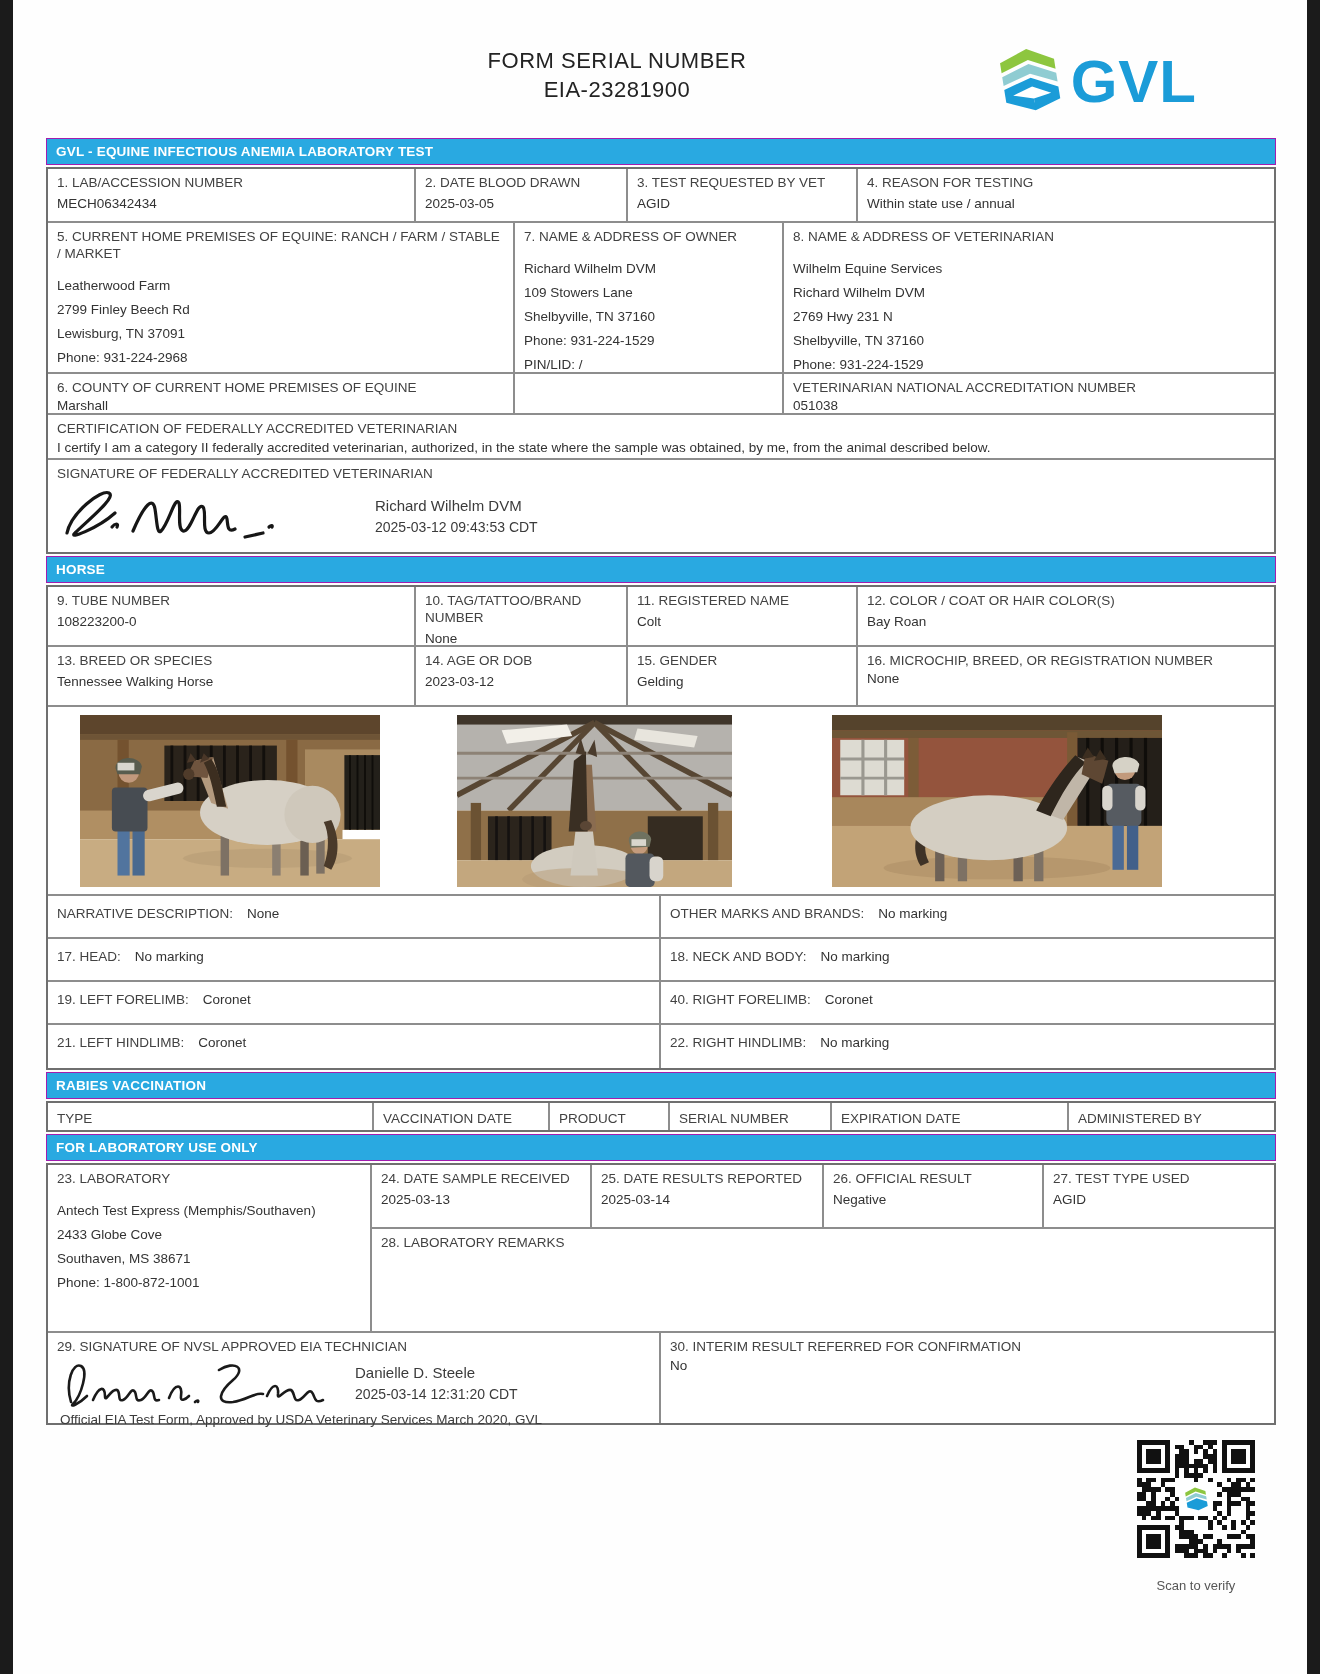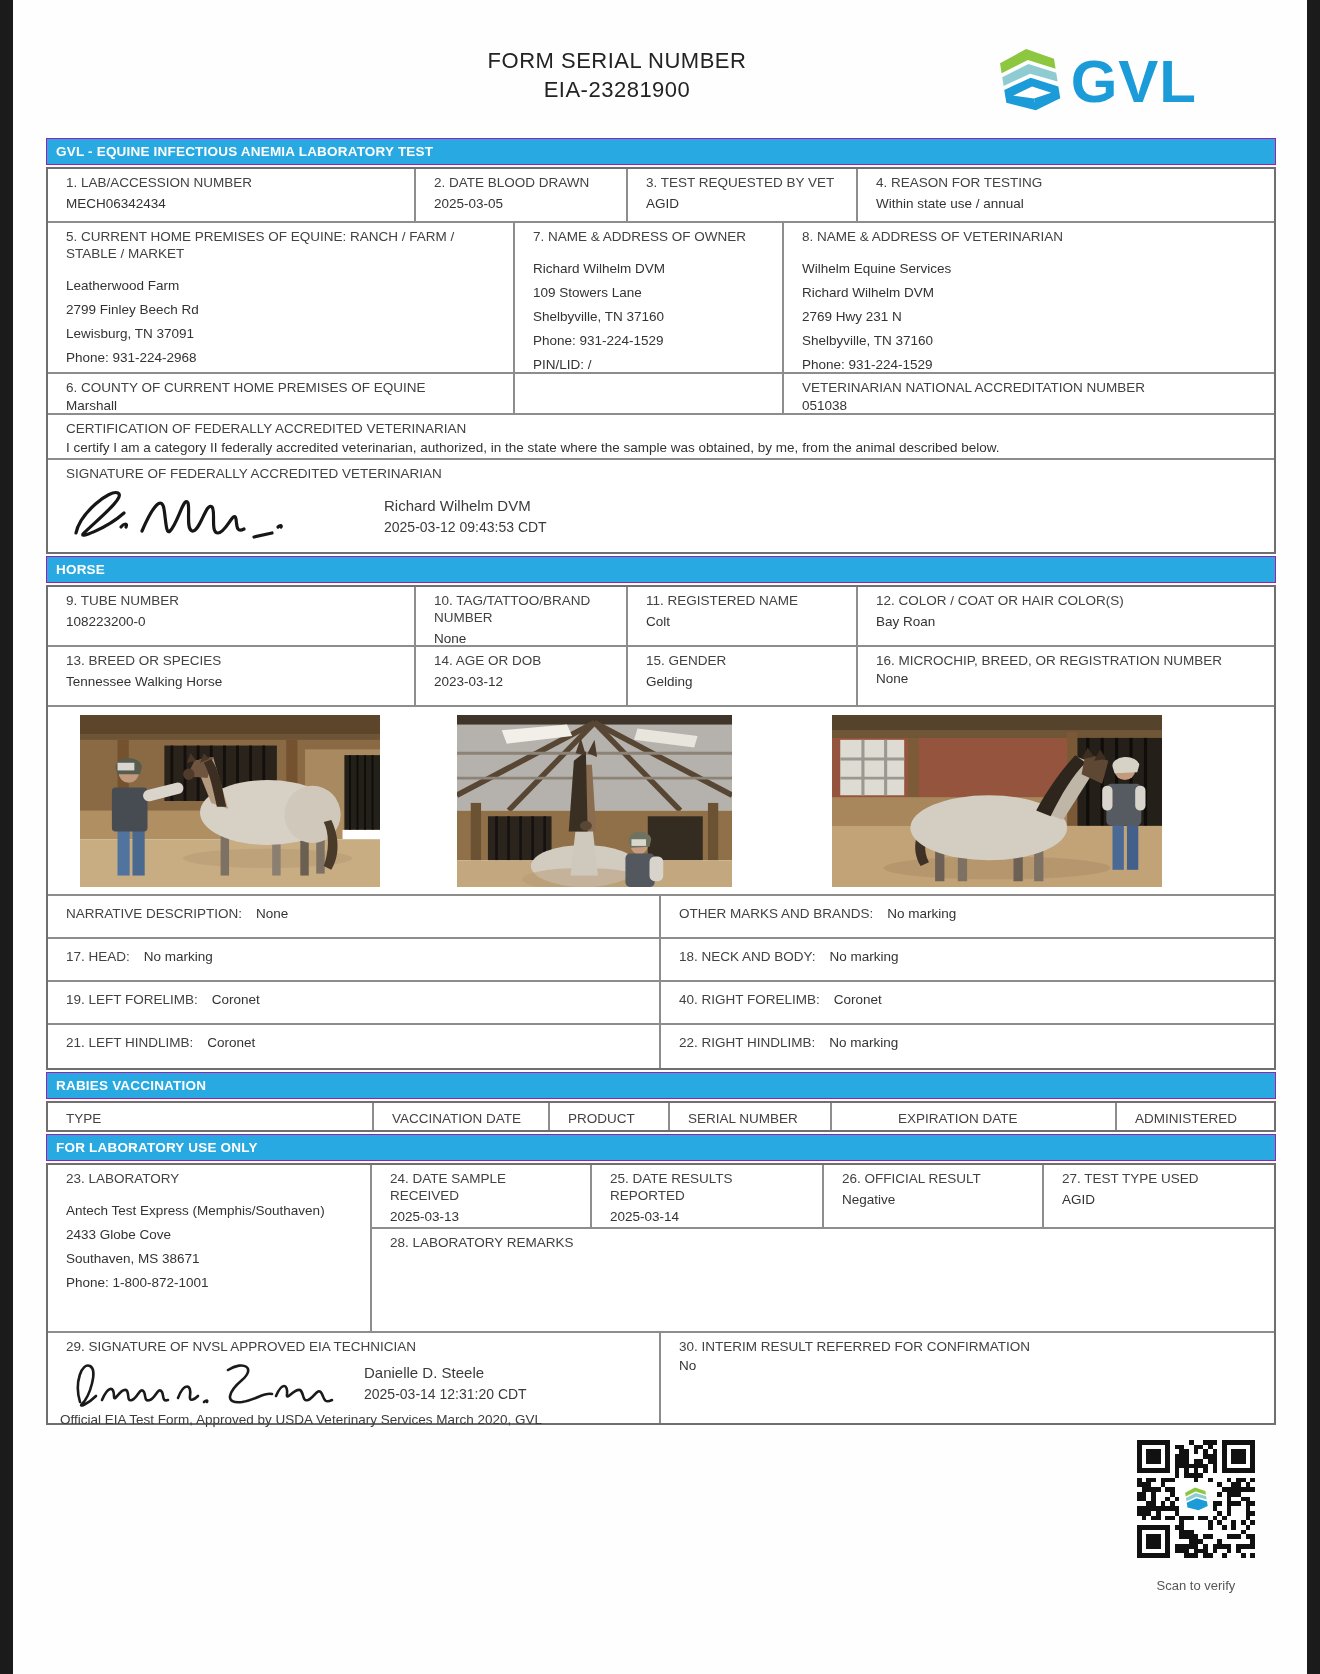--- a/index.html
+++ b/index.html
@@ -22,33 +22,33 @@
   
   .form{position:absolute;left:33px;top:138px;width:1230px;box-sizing:border-box;}
   .banner{
     box-sizing:border-box;height:27px;line-height:25px;margin:2px 0;
     background:var(--banner-blue,#29A9E1);color:#fff;font-weight:bold;font-size:13.5px;
     padding-left:9px;border:1px solid #a21caf;letter-spacing:.2px;
   }
   .sec{border:2px solid #6f6f6f;background:#fff;box-sizing:border-box;}
   .row{display:flex;box-sizing:border-box;}
   .row.bline{border-bottom:2px solid #8d8d8d;}
-  .cell{box-sizing:border-box;padding:6px 18px;overflow:hidden;}
+  .cell{box-sizing:border-box;padding:6px 9px;overflow:hidden;}
   .cell.vline{border-right:2px solid #8d8d8d;}
   .lbl{font-size:13.5px;color:#424242;line-height:1.25;}
   .val{font-size:13.5px;color:#333;margin-top:4px;}
   .line{font-size:13.5px;color:#333;margin:9px 0 0 0;}
   .line.first{margin-top:15px;}
   .inline-pair{display:flex;align-items:baseline;gap:14px;padding-top:4px;}
 
   
   .w1{width:368px;}.w2{width:212px;}.w3{width:230px;}.w4{flex:1;}
   .wa{width:467px;}.wb{width:269px;}.wc{flex:1;}
   .half{width:613px;}.halfr{flex:1;}
-  .r1{width:326px;}.r2{width:176px;}.r3{width:120px;}.r4{width:162px;}.r5{width:237px;margin-left:48px;}.r6{flex:1;}
+  .r1{width:326px;}.r2{width:176px;}.r3{width:120px;}.r4{width:162px;}.r5{width:237px;}.r6{flex:1;}
   .l23{width:324px;}.l24{width:220px;}.l25{width:232px;}.l26{width:220px;}.l27{flex:1;}
   .s29{width:613px;}.s30{flex:1;}
 
   
   .h-row1{height:54px;}
   .h-row578{height:151px;}
   .h-row6{height:41px;}
   .h-cert{height:45px;}
   .h-sig{height:92px;}
   .h-row912{height:60px;}

